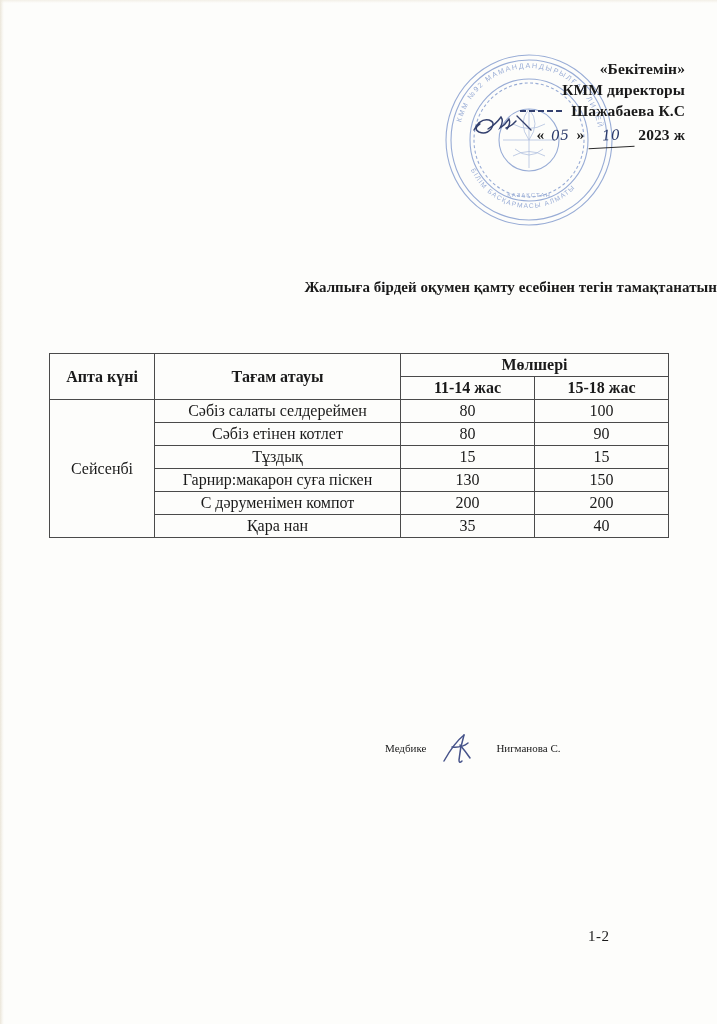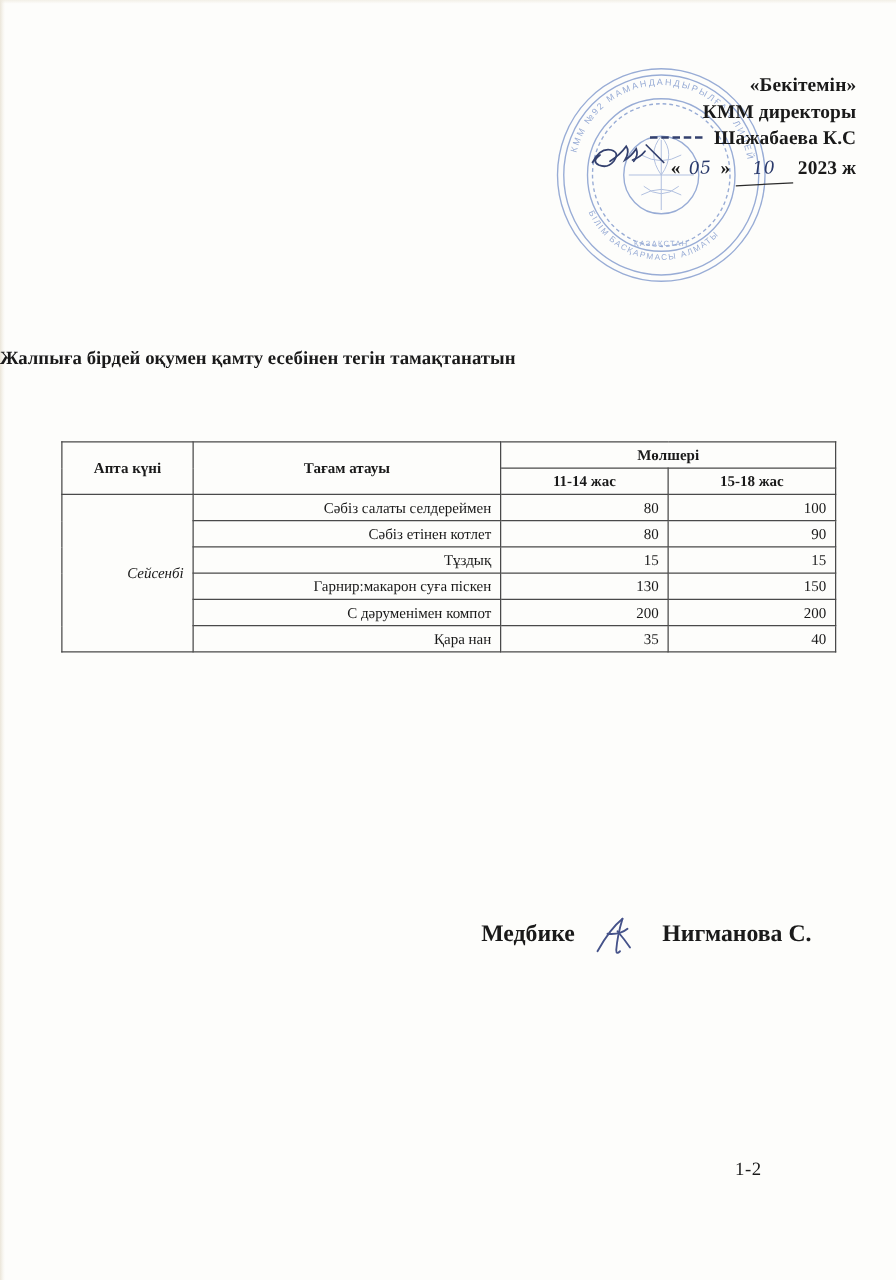--- a/index.html
+++ b/index.html
@@ -107,75 +107,74 @@
     opacity: .62;
     pointer-events: none;
   }
 
   
   .doc-title {
     position: absolute;
     left: 0;
     right: 0;
     top: 277px;
-    text-align: left;
+    text-align: right;
     font-weight: bold;
     font-size: 15px;
     line-height: 20px;
     letter-spacing: .05px;
   }
 
   
   .menu-table {
     position: absolute;
     left: 49px;
     top: 353px;
     width: 619px;
     border-collapse: collapse;
     table-layout: fixed;
-    font-size: 12px;
+    font-size: 16px;
     border-radius: 20px;
   }
   .menu-table td, .menu-table th {
     border: 1.3px solid #4a4a4a;
     padding: 2px 7px;
     vertical-align: middle;
-    text-align: right;
+    text-align: center;
     font-weight: normal;
     height: 21px;
     box-sizing: border-box;
   }
   .menu-table th {
     font-weight: bold;
     text-align: center;
   }
   .th-left { text-align: center; }
   .th-sub  { text-align: left; padding-left: 8px; }
   .col-day  { width: 105px; }
   .col-dish { width: 246px; }
   .col-age1 { width: 134px; }
   .col-age2 { width: 134px; }
   .day-cell {
     font-weight: bold;
     text-align: left;
     padding-left: 8px;
     vertical-align: top;
     padding-top: 3px;
-    font-style: italic;
   }
 
   
   .footer-sign {
     position: absolute;
     left: 385px;
     top: 731px;
     display: flex;
     align-items: center;
-    font-weight: bold;
-    font-size: 19px;
+    font-weight: normal;
+    font-size: 11px;
     gap: 10px;
   }
   .nurse-sign {
     width: 50px;
     height: 34px;
     flex: none;
   }
 
   
   .page-number {

